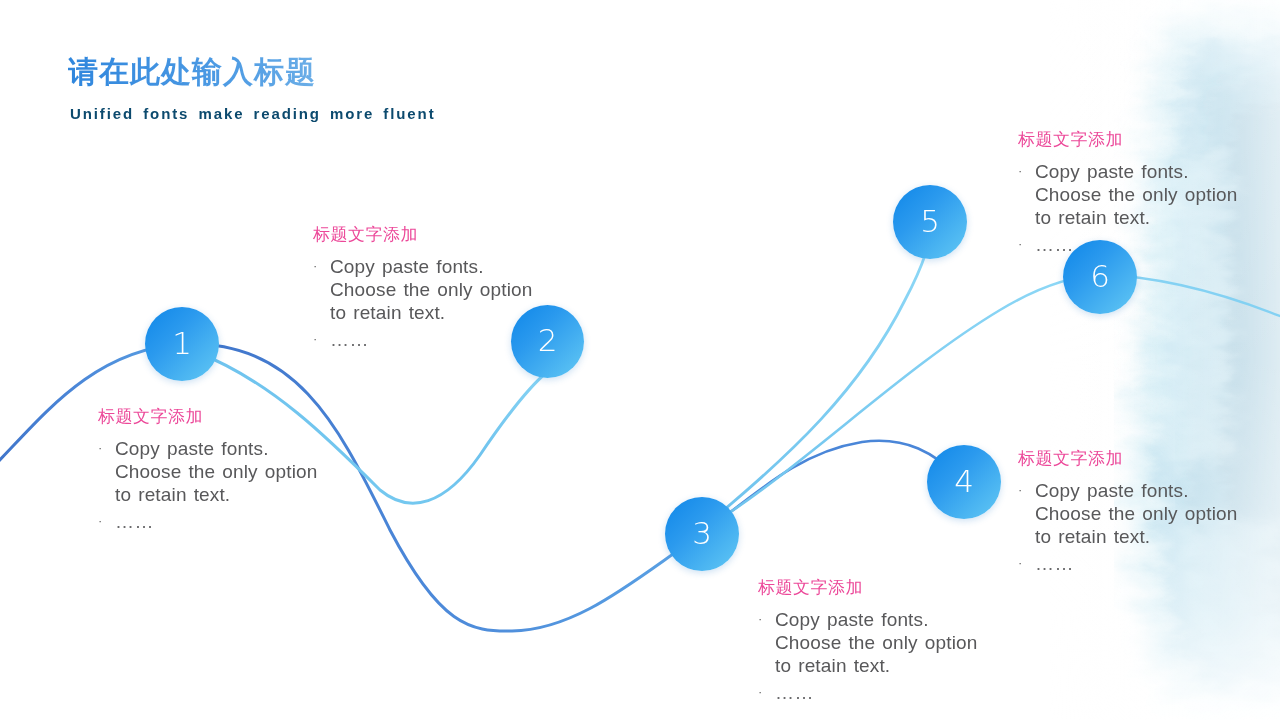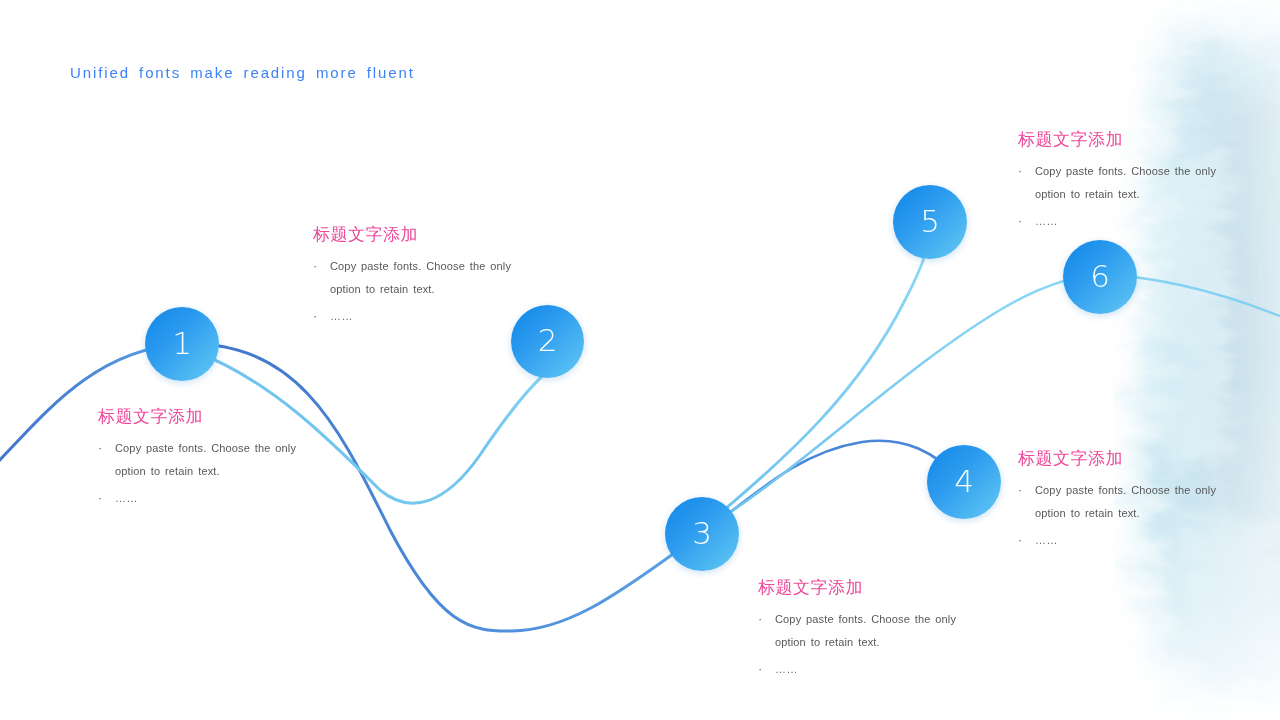--- a/index.html
+++ b/index.html
@@ -52,24 +52,25 @@
     background: linear-gradient(90deg, #2f86dd 0%, #4f9ce4 45%, #96c9ec 100%);
     -webkit-background-clip: text;
     background-clip: text;
     color: transparent;
     -webkit-text-fill-color: transparent;
     white-space: nowrap;
   }
   #page-subtitle {
     margin: 12px 0 0 2px;
     font-size: 15px;
-    color: #3b82f6;
+    color: #0c4a6e;
     letter-spacing: 1.9px;
     word-spacing: 3px;
     white-space: nowrap;
+    font-weight: bold;
   }
 
   
   .node-circle {
     position: absolute;
     border-radius: 50%;
     background: linear-gradient(135deg, #0e86e8 0%, #2b9aee 38%, #63c9f4 100%);
     box-shadow: 0 2px 7px rgba(30,120,200,0.22);
     color: #ffffff;
     display: flex;
@@ -107,21 +108,21 @@
     margin-bottom: 4px;
   }
   .bullet-dot {
     color: #666;
     font-size: 13px;
     line-height: 22px;
     width: 17px;
     flex: 0 0 17px;
   }
   .bullet-text {
-    font-size: 11px;
+    font-size: 19px;
     color: #58585a;
     line-height: 23px;
     letter-spacing: 0.15px;
     word-spacing: 1.6px;
   }
   .bullet-text.ellipsis {
     letter-spacing: 0.6px;
     color: #6a6a6c;
   }
 </style>
@@ -204,20 +205,21 @@
 
     <path d="M 196 352 C 270 380, 330 440, 380 490 C 410 515, 445 505, 480 455 C 505 418, 528 388, 547 372" fill="none" stroke="url(#gLight)" stroke-width="3" stroke-linecap="round"></path>
 
     <path d="M 712 520 C 790 455, 860 390, 905 300 C 922 268, 930 244, 932 226" fill="none" stroke="url(#gLight2)" stroke-width="2.8" stroke-linecap="round"></path>
 
     <path d="M 706 528 C 800 470, 900 370, 1000 310 C 1040 286, 1072 276, 1100 275" fill="none" stroke="url(#gLight2)" stroke-width="2.6" stroke-linecap="round"></path>
     <path d="M 1100 275 C 1160 276, 1220 292, 1285 318" fill="none" stroke="#7fd0f2" stroke-width="2.4" stroke-linecap="round" opacity="0.95"></path>
   </svg>
 
   <div id="header">
+    <h1 id="page-title">请在此处输入标题</h1>
     <div id="page-subtitle">Unified fonts make reading more fluent</div>
   </div>
 
   <div class="node-circle" style="left:145px; top:307px; width:74px; height:74px; font-size:31px;">
     <span class="num">1</span>
   </div>
   <div class="node-circle" style="left:511px; top:305px; width:73px; height:73px; font-size:31px;">
     <span class="num">2</span>
   </div>
   <div class="node-circle" style="left:665px; top:497px; width:74px; height:74px; font-size:31px;">

